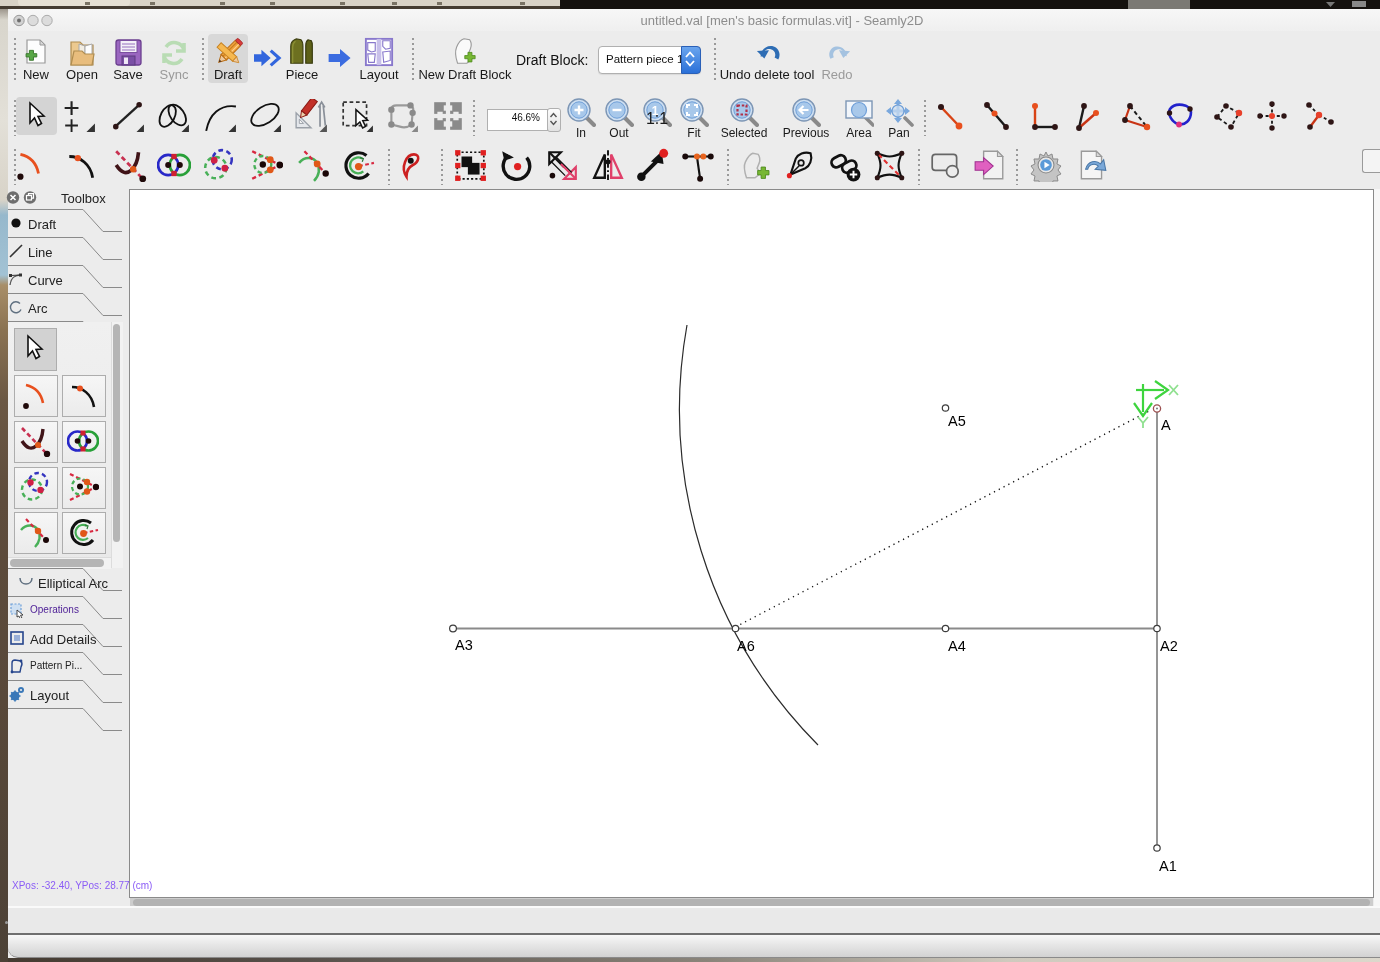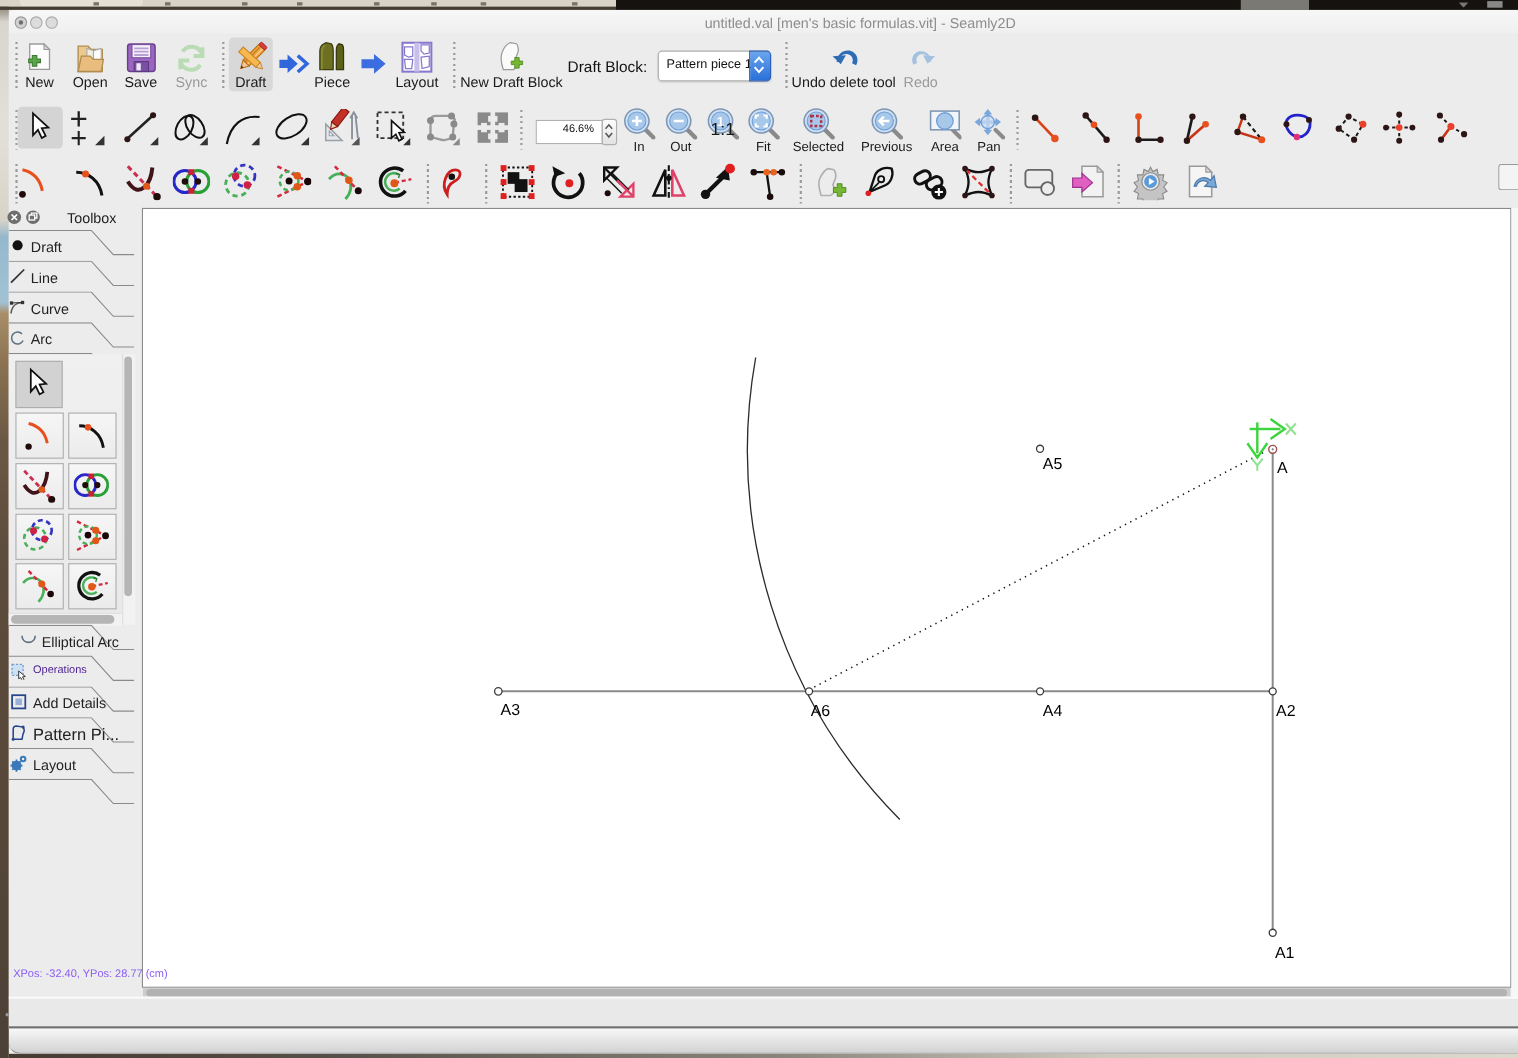--- a/index.html
+++ b/index.html
@@ -598,21 +598,21 @@
   </svg>
 <div style="left:30px;top:632px;font-size:13px;color:#222;white-space:nowrap">Add Details</div>
 <svg style="position:absolute;left:8px;top:652px" width="114" height="24" viewBox="0 0 114 24">
     <path d="M0 0.5H75L95 22.5H114" fill="none" stroke="#8a8a8a" stroke-width="1"></path>
   </svg>
 <svg style="position:absolute;left:9px;top:658px" width="16" height="16" viewBox="0 0 16 16">
     <path d="M3 14 L3 5 Q3 2 6 2 L12 3 Q14 6 12 9 L11 14 z" fill="none" stroke="#26458c" stroke-width="1.4"></path>
     <circle cx="3" cy="14" r="1.4" fill="#26458c"></circle>
     <circle cx="12" cy="3" r="1.4" fill="#26458c"></circle>
   </svg>
-<div style="left:30px;top:660px;font-size:15px;color:#222;white-space:nowrap">Pattern Pi...</div>
+<div style="left:30px;top:660px;font-size:10px;color:#222;white-space:nowrap">Pattern Pi...</div>
 <svg style="position:absolute;left:8px;top:680px" width="114" height="24" viewBox="0 0 114 24">
     <path d="M0 0.5H75L95 22.5H114" fill="none" stroke="#8a8a8a" stroke-width="1"></path>
   </svg>
 <svg style="position:absolute;left:9px;top:686px" width="16" height="16" viewBox="0 0 16 16">
     <circle cx="6" cy="10" r="4.5" fill="#3a78b8"></circle>
     <circle cx="6" cy="10" r="1.6" fill="#ececec"></circle>
     <path d="M6 4.5v11M.5 10h11M2.2 6.2l7.6 7.6M2.2 13.8l7.6-7.6" stroke="#3a78b8" stroke-width="1.6"></path>
     <circle cx="12" cy="4" r="3" fill="#3a78b8"></circle>
     <circle cx="12" cy="4" r="1.1" fill="#ececec"></circle>
   </svg>

